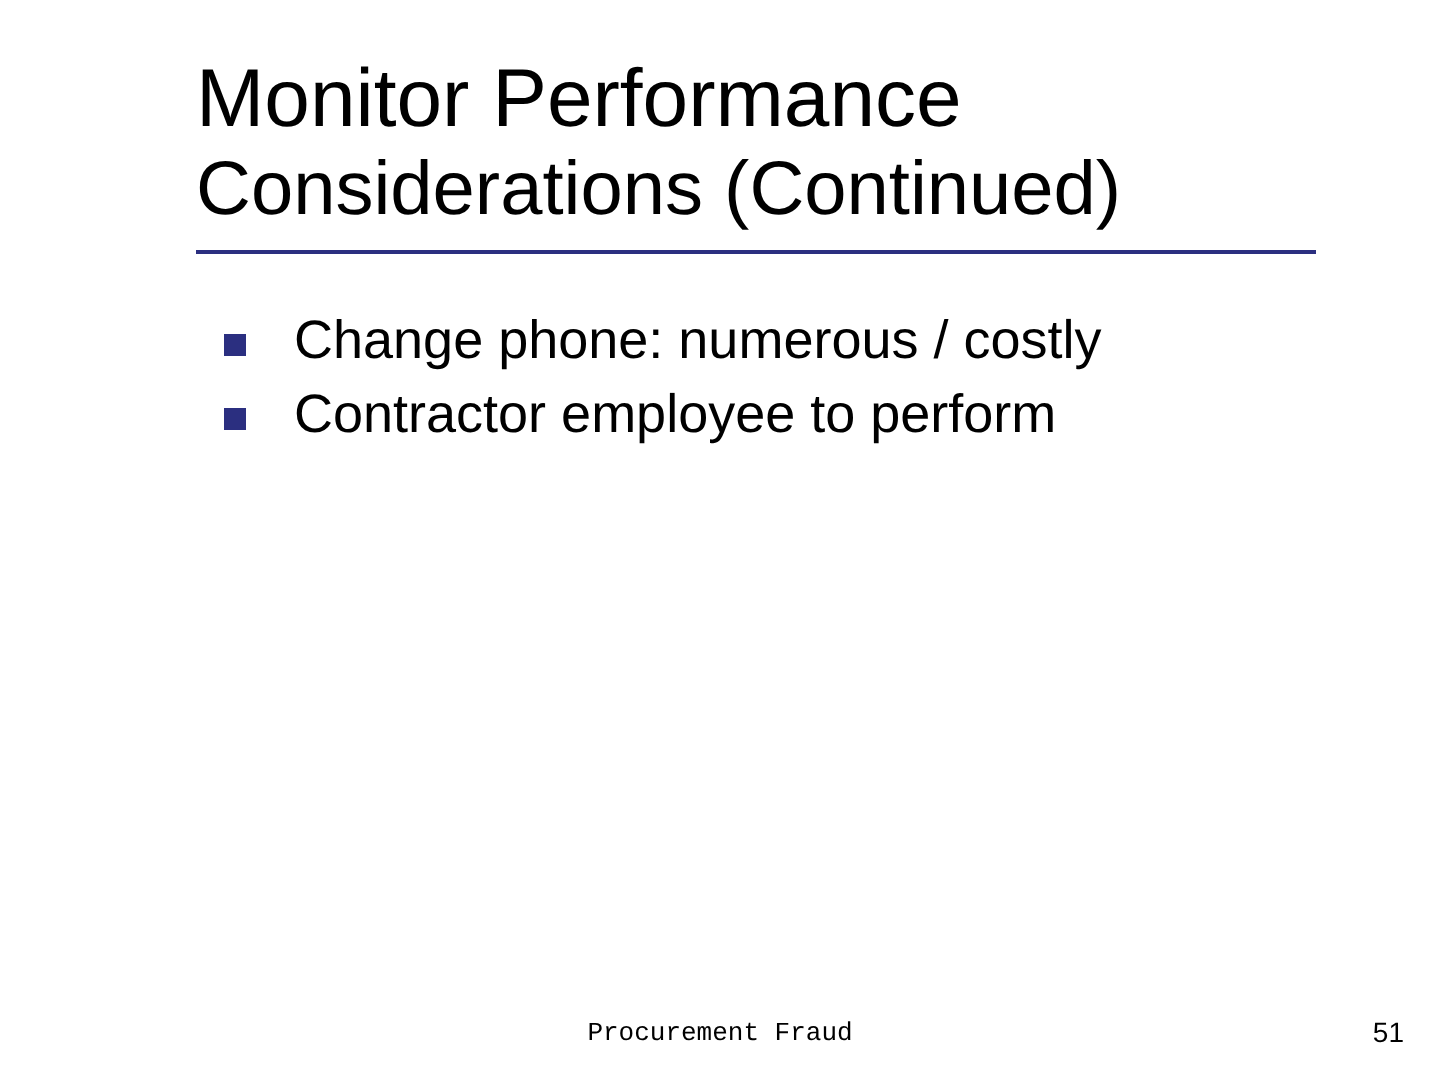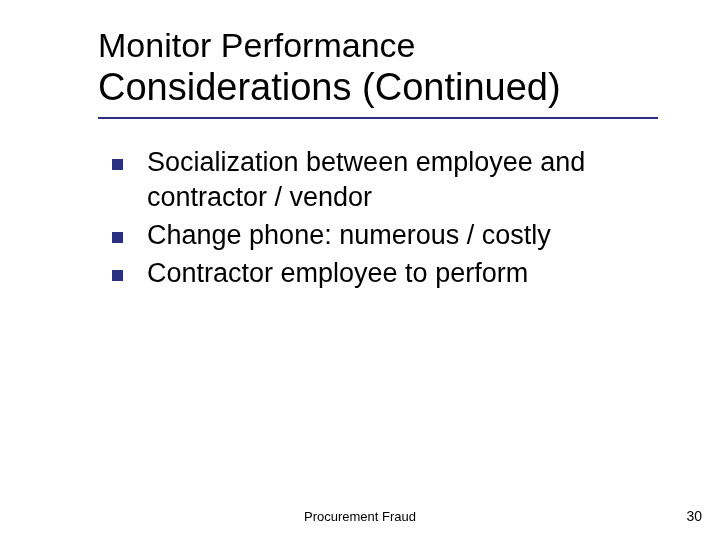--- a/index.html
+++ b/index.html
@@ -13,21 +13,21 @@
   .slide {
     width: 720px;
     height: 540px;
     position: relative;
     padding: 26px 40px 0 98px;
   }
   .title-block {
     margin-bottom: 26px;
   }
   .title-main {
-    font-size: 34px;
+    font-size: 41px;
     font-weight: 400;
     color: #000000;
     line-height: 1.15;
     font-family: Verdana, Geneva, sans-serif;
   }
   .title-sub {
     font-size: 38px;
     font-weight: 400;
     color: #000000;
     line-height: 1.2;
@@ -64,21 +64,21 @@
     font-family: Verdana, Geneva, sans-serif;
   }
   .footer-center {
     position: absolute;
     bottom: 16px;
     left: 0;
     width: 720px;
     text-align: center;
     font-size: 13px;
     color: #000000;
-    font-family: Liberation Sans, sans-serif;
+    font-family: Liberation Mono, monospace;
   }
   .footer-right {
     position: absolute;
     bottom: 16px;
     right: 18px;
     font-size: 14px;
     color: #000000;
     font-family: Verdana, Geneva, sans-serif;
   }
 </style>
@@ -89,28 +89,24 @@
 
   <div class="title-block">
     <div class="title-main">Monitor Performance</div>
     <div class="title-sub">Considerations (Continued)</div>
     <div class="underline"></div>
   </div>
 
   <div class="bullets">
     <div class="bullet-item">
       <div class="bullet-marker"></div>
-      <div class="bullet-text">Socialization between employee and contractor / vendor</div>
-    </div>
-    <div class="bullet-item">
-      <div class="bullet-marker"></div>
       <div class="bullet-text">Change phone: numerous / costly</div>
     </div>
     <div class="bullet-item">
       <div class="bullet-marker"></div>
       <div class="bullet-text">Contractor employee to perform</div>
     </div>
   </div>
 
   <div class="footer-center">Procurement Fraud</div>
-  <div class="footer-right">30</div>
+  <div class="footer-right">51</div>
 
 </div>
 
 </body></html>

